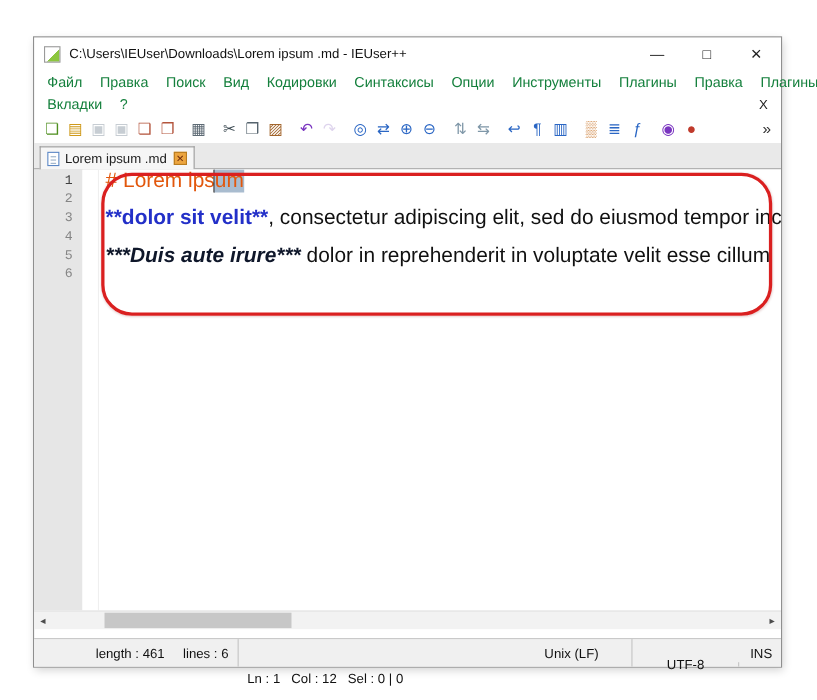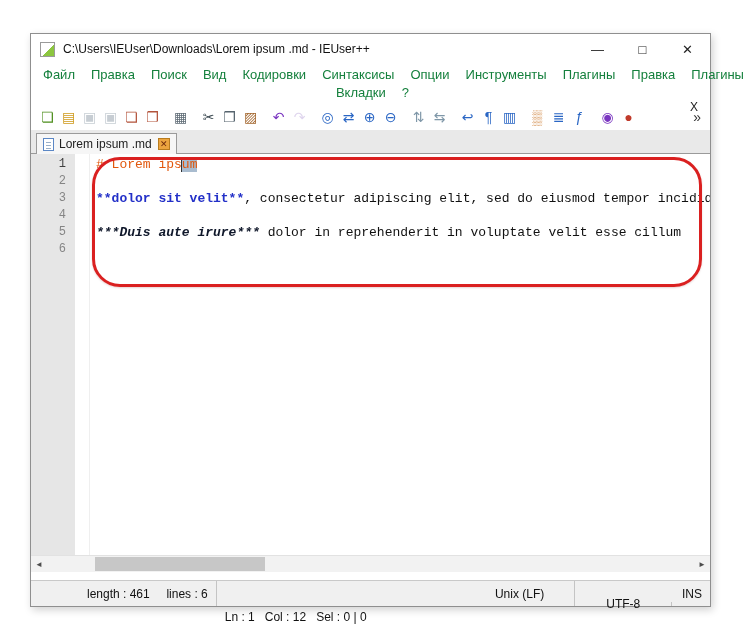--- a/index.html
+++ b/index.html
@@ -16,21 +16,21 @@
   
   .titlebar{height:30px;display:flex;align-items:center;flex:0 0 auto;}
   .npp-icon{width:15px;height:15px;margin-left:9px;border:1px solid #9a9a9a;
     background:linear-gradient(135deg,#ffffff 55%,#8cc63f 55%);box-sizing:border-box;flex:0 0 auto;}
   .title-text{margin-left:8px;font-size:12px;color:#111;white-space:nowrap;}
   .win-controls{margin-left:auto;display:flex;height:100%;}
   .win-btn{width:45px;height:100%;display:flex;align-items:center;justify-content:center;font-size:13px;color:#222;}
   
   .menu-row{display:flex;align-items:center;padding-left:4px;flex:0 0 auto;}
   .menu-row-1{height:21px;}
-  .menu-row-2{height:19px;flex-direction:column;}
+  .menu-row-2{height:19px;}
   .menu-items{display:flex;align-items:center;}
   .menu-item{padding:0 8px;font-size:13px;color:#15803d;white-space:nowrap;}
   .menu-close{margin-left:auto;padding:0 12px;font-size:12px;color:#222;}
   
   .toolbar{height:26px;display:flex;align-items:center;padding-left:6px;flex:0 0 auto;}
   .tbi{width:19px;height:19px;display:flex;align-items:center;justify-content:center;margin:0 1px;flex:0 0 auto;}
   .tbi > span{font-size:14px;line-height:1;}
   .tbi.gap{margin-left:8px;}
   .tbi.dis{opacity:.55;}
   .tb-overflow{margin-left:auto;margin-right:9px;font-size:14px;color:#333;}
@@ -40,21 +40,21 @@
   .doc-icon{width:11px;height:13px;background:#fff;border:1px solid #5b87c5;margin-right:5px;position:relative;box-sizing:border-box;}
   .doc-icon::after{content:"";position:absolute;left:2px;top:3px;width:5px;height:1px;background:#9ab0c8;box-shadow:0 3px 0 #9ab0c8,0 6px 0 #9ab0c8;}
   .tab-label{font-size:12px;color:#222;white-space:nowrap;}
   .tab-close{margin-left:6px;font-size:9px;line-height:1;color:#6e2a0c;background:#eca53f;border:1px solid #b97c1e;width:12px;height:12px;display:flex;align-items:center;justify-content:center;box-sizing:border-box;}
   
   .editor-row{flex:1;display:flex;min-height:0;}
   .gutter{width:44px;background:#e6e6e6;font-family:"Liberation Mono", monospace;font-size:12px;color:#858585;text-align:right;padding-top:2px;box-sizing:border-box;flex:0 0 auto;}
   .ln{height:17px;line-height:17px;padding-right:9px;}
   .ln.cur{color:#3f3f3f;}
   .fold-margin{width:14px;background:#ffffff;border-right:1px solid #efefef;flex:0 0 auto;}
-  .text-area{flex:1;background:#ffffff;padding-top:2px;position:relative;overflow:hidden;font-family:Liberation Mono, monospace;font-size:13px;min-width:0;}
+  .text-area{flex:1;background:#ffffff;padding-top:2px;position:relative;overflow:hidden;font-family:Liberation Sans, sans-serif;font-size:19px;min-width:0;}
   .code-line{height:17px;line-height:17px;white-space:pre;padding-left:6px;}
   .md-header{color:#e2570c;}
   .caret-block{background:#a9bccf;box-shadow:-1px 0 0 #333;}
   .md-bold{color:#2330c8;font-weight:bold;}
   .md-bolditalic{color:#0f172a;font-weight:bold;font-style:italic;}
   .plain{color:#111;}
   .annotation{position:absolute;left:2px;top:3px;width:calc(100% - 10px);height:130px;
     border:3px solid #da2020;border-radius:28px;box-sizing:border-box;pointer-events:none;
     box-shadow:0 1px 2px rgba(120,0,0,.18);}
   

